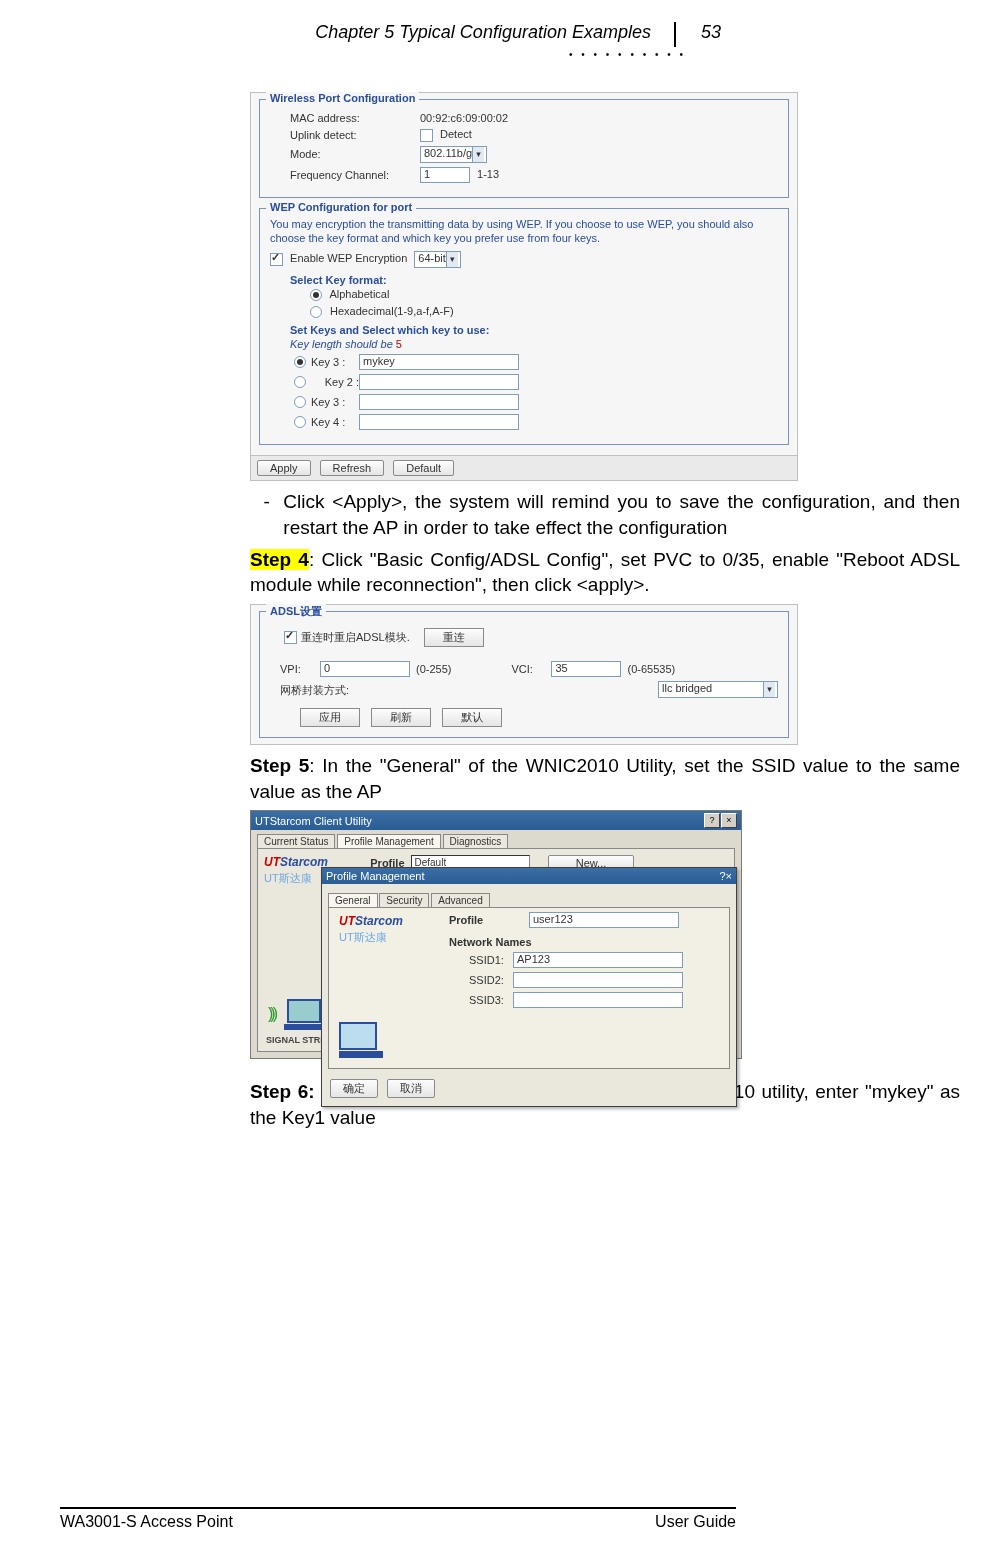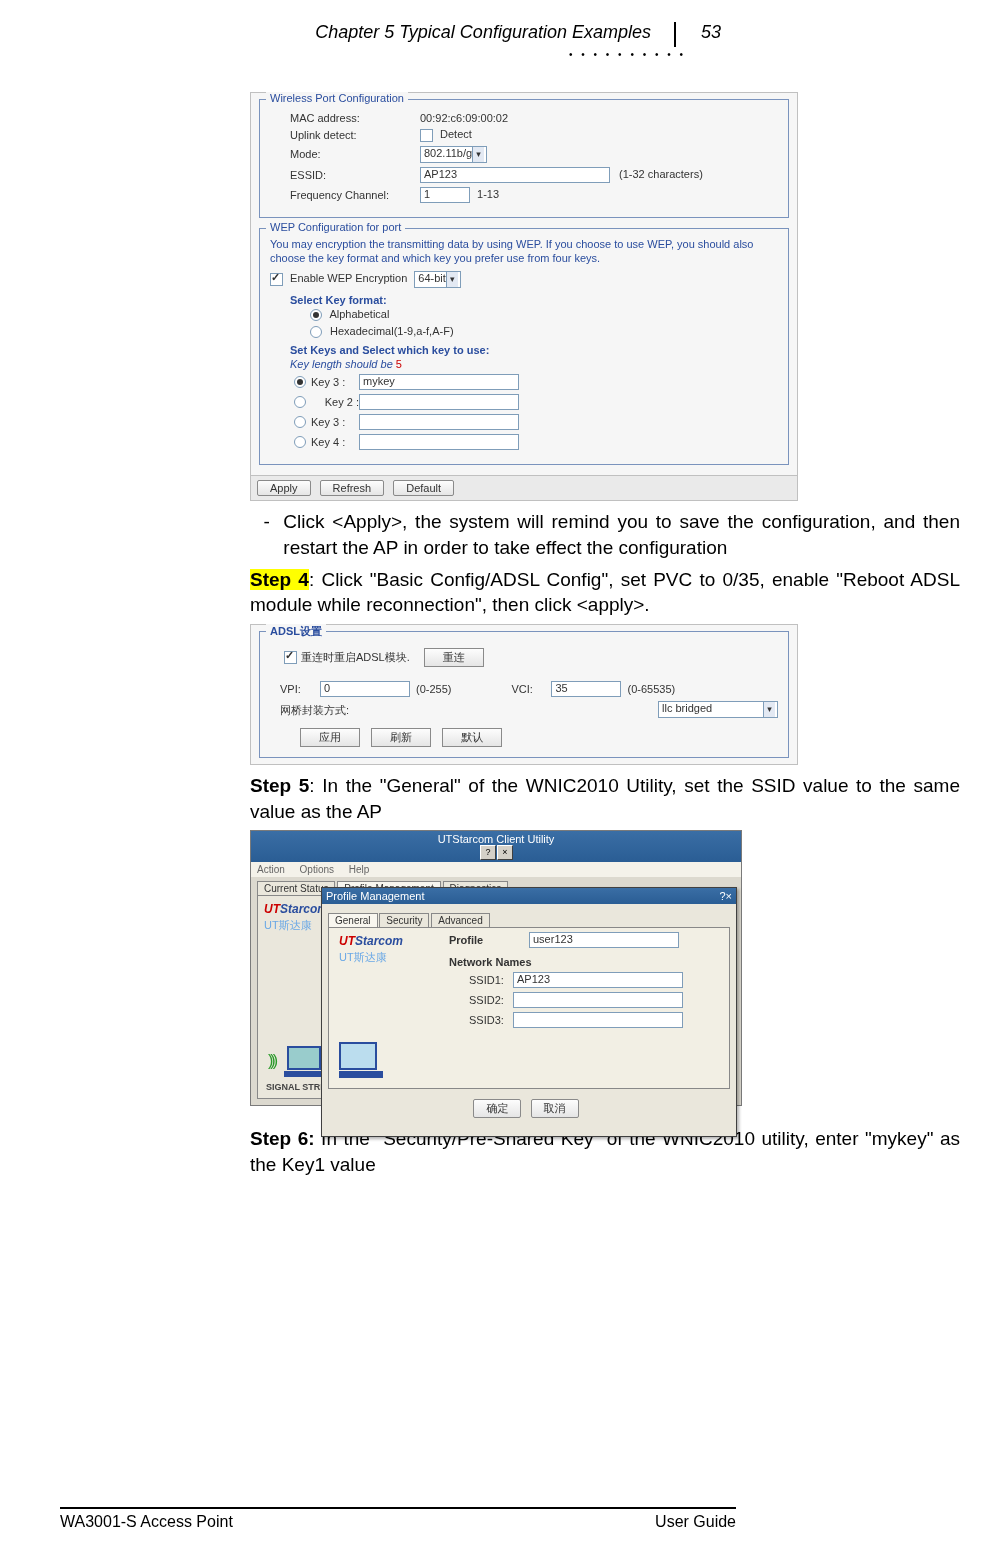--- a/index.html
+++ b/index.html
@@ -54,21 +54,21 @@
   }
   .fig1 { width: 530px; padding: 6px 8px 8px 8px; }
   .gb { border: 1px solid #7a93bd; padding: 8px 10px 10px 10px; margin-bottom: 10px; position: relative; background: #f6f6f6;}
   .gb-title {
     position: absolute;
     top: -8px; left: 6px;
     background: #f6f6f6;
     color: #2a4d9e;
     font-size: 11px;
     padding: 0 4px;
-    font-weight: normal;
+    font-weight: bold;
   }
   .row { display: flex; align-items: center; margin: 4px 0; }
   .lbl { width: 130px; padding-left: 20px; }
   .val { }
   .inp {
     background: #fff;
     border: 1px solid #7f9db9;
     height: 16px;
     font-size: 11px;
     padding: 0 3px;
@@ -137,21 +137,21 @@
     display: inline-block;
     background: linear-gradient(#fdfdfd,#e5e5e5);
     border: 1px solid #8a8a8a;
     font-size: 11px;
     padding: 1px 18px;
     margin-right: 8px;
   }
 
   
   .fig3 { width: 490px; background: #dcd9cf; padding: 0; position: relative; border:1px solid #7a7a7a;}
-  .titlebar { background: linear-gradient(#3a6ea5,#2a5d94); color:#fff; font-size:11px; padding:2px 4px; display:flex; justify-content:space-between; align-items:center;flex-direction:column;}
+  .titlebar { background: linear-gradient(#3a6ea5,#2a5d94); color:#fff; font-size:11px; padding:2px 4px; display:flex; justify-content:space-between; align-items:center;}
   .titlebar .xbtns span { display:inline-block; width:14px; height:13px; background:#d4d0c8; border:1px solid #fff; border-right-color:#404040; border-bottom-color:#404040; margin-left:1px; text-align:center; font-size:9px; line-height:13px; color:#000;}
   .menubar { font-size: 10px; color:#666; padding:2px 6px; background:#f4f2ea; }
   .menubar span { margin-right: 12px; }
   .tabs3 { font-size:10px; padding: 4px 4px 0 6px; }
   .tab3 { display:inline-block; border:1px solid #888; border-bottom:none; padding:1px 6px; background:#eae7dc; margin-right:-1px;}
   .tab3.active { background:#f8f6ef; }
   .tabpane3 { border:1px solid #888; background:#eae7dc; margin:0 6px 6px 6px; padding:6px;}
   .brand { font-family: Arial; font-weight:bold; font-style:italic; font-size:12px; }
   .brand .ut { color:#c00; }
   .brand .star { color:#2a4d9e; }
@@ -163,21 +163,21 @@
 
   .dialog2 {
     position:absolute; left:70px; top:56px;
     width:414px; background:#eae7dc;
     border:1px solid #404040;
     box-shadow: 2px 2px 3px rgba(0,0,0,.3);
   }
   .d2-title { background: linear-gradient(#3a6ea5,#2a5d94); color:#fff; font-size:11px; padding:2px 4px; display:flex; justify-content:space-between;}
   .d2-tabs { font-size:10px; padding:9px 6px 0 6px;}
   .d2-pane { border:1px solid #888; background:#f2efe4; margin:0 6px 6px 6px; height:160px; position:relative;}
-  .d2-btns { text-align:center; padding:4px 8px 18px;}
+  .d2-btns { text-align:left; padding:4px 8px 8px;}
 
   .siglbl { position:absolute; bottom:6px; left:8px; font-size:9px; color:#444;}
   .siglbl b { font-weight:bold; }
 
   .laptop {
     position:absolute; left:24px; top:150px;
     width:44px; height:32px;
   }
   .laptop .screen { width:30px; height:20px; background:#9cc; border:2px solid #2a4d9e; margin:0 auto;}
   .laptop .base { width:40px; height:6px; background:#2a4d9e; margin:1px auto 0;}
@@ -224,27 +224,20 @@
           <div class="val">
             <span class="cb"></span>
             <span>Detect</span>
           </div>
         </div>
         <div class="row">
           <div class="lbl">Mode:</div>
           <div class="val"><span class="sel">802.11b/g</span></div>
         </div>
         <div class="row">
-          <div class="lbl">ESSID:</div>
-          <div class="val">
-            <span class="inp" style="width:190px;display:inline-block;">AP123</span>
-            <span style="margin-left:6px;">(1-32 characters)</span>
-          </div>
-        </div>
-        <div class="row">
           <div class="lbl">Frequency Channel:</div>
           <div class="val">
             <span class="inp" style="width:50px;display:inline-block;">1</span>
             <span style="margin-left:4px;">1-13</span>
           </div>
         </div>
       </div>
 
       <div class="gb">
         <div class="gb-title">WEP Configuration for port</div>
@@ -337,25 +330,20 @@
     <div class="body-text">
       <span style="font-weight:bold;">Step 5</span><span>: In the "General" of the WNIC2010 Utility, set the SSID value to the same value as the AP</span>
     </div>
 
     <div class="fig fig3">
       <div class="titlebar">
         <span>UTStarcom Client Utility</span>
         <span class="xbtns">
           <span>?</span><span>×</span>
         </span>
-      </div>
-      <div class="menubar">
-        <span>Action</span>
-        <span>Options</span>
-        <span>Help</span>
       </div>
       <div class="tabs3">
         <span class="tab3">Current Status</span>
         <span class="tab3 active">Profile Management</span>
         <span class="tab3">Diagnostics</span>
       </div>
       <div class="tabpane3" style="height:190px; position:relative;">
         <div style="display:flex; align-items:flex-start;">
           <div style="width:90px;">
             <div class="brand"><span class="ut">UT</span><span class="star">Starcom</span></div>

